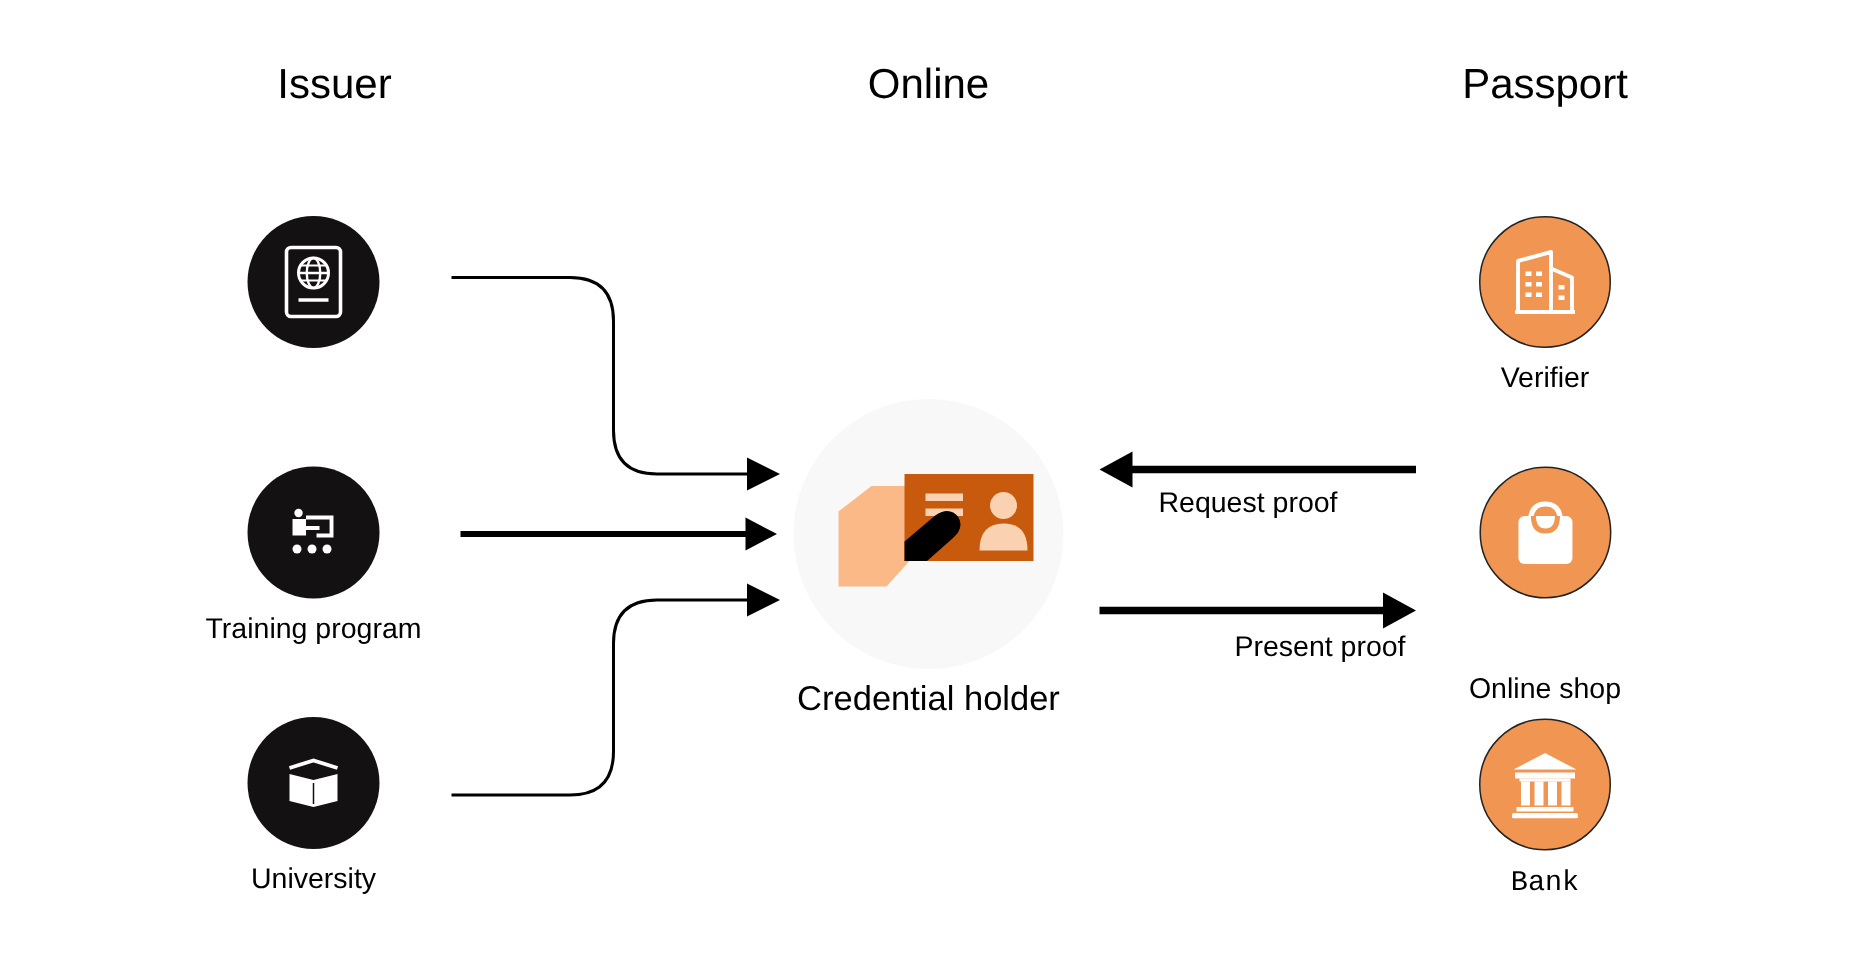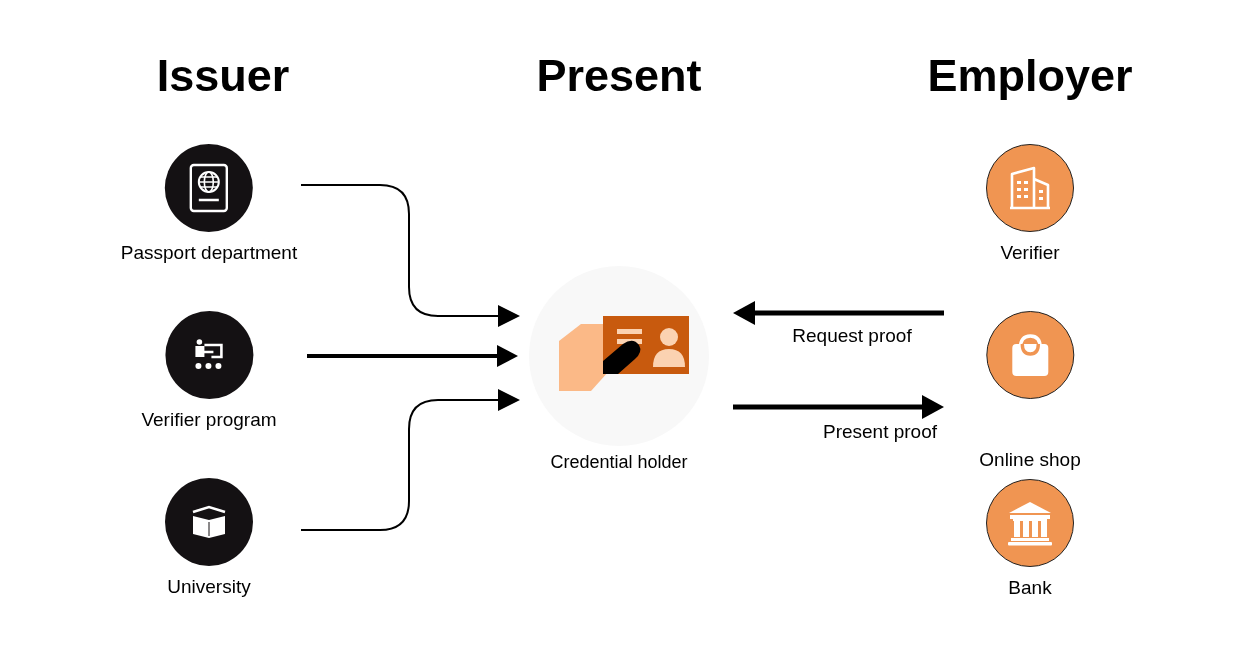--- a/index.html
+++ b/index.html
@@ -10,23 +10,23 @@
     body {
       width: 1240px;
       height: 650px;
       position: relative;
       overflow: hidden;
       font-family: "Liberation Sans", sans-serif;
       color: #000;
     }
     .col-title {
       position: absolute;
-      top: 50px;
-      font-size: 45px;
-      font-weight: bold;
+      top: 40px;
+      font-size: 28px;
+      font-weight: normal;
       transform: translateX(-50%);
       white-space: nowrap;
     }
     .node {
       position: absolute;
       transform: translateX(-50%);
       display: flex;
       flex-direction: column;
       align-items: center;
     }
@@ -54,21 +54,21 @@
     .holder-circle {
       width: 180px;
       height: 180px;
       border-radius: 50%;
       background: #f8f8f8;
       display: flex;
       align-items: center;
       justify-content: center;
     }
     .holder-label {
-      font-size: 18px;
+      font-size: 23px;
       margin-top: 6px;
       white-space: nowrap;
     }
     .arrow-label {
       position: absolute;
       font-size: 19px;
       transform: translateX(-50%);
       white-space: nowrap;
     }
     svg.connectors {
@@ -77,22 +77,22 @@
       top: 0;
       width: 1240px;
       height: 650px;
       pointer-events: none;
     }
   </style>
 </head>
 <body>
 
 <div class="col-title" style="left:223px;">Issuer</div>
-<div class="col-title" style="left:619px;">Present</div>
-<div class="col-title" style="left:1030px;">Employer</div>
+<div class="col-title" style="left:619px;">Online</div>
+<div class="col-title" style="left:1030px;">Passport</div>
 
 <svg class="connectors" viewBox="0 0 1240 650">
   <defs>
     <marker id="ah" markerWidth="8" markerHeight="8" refX="7" refY="4" orient="auto" markerUnits="userSpaceOnUse">
     </marker>
   </defs>
 
   <path d="M301 185 L380 185 Q409 185 409 214 L409 287 Q409 316 438 316 L500 316" fill="none" stroke="#000" stroke-width="2"></path>
   <polygon points="498,305 520,316 498,327" fill="#000"></polygon>
 
@@ -102,51 +102,50 @@
   <path d="M301 530 L380 530 Q409 530 409 501 L409 429 Q409 400 438 400 L500 400" fill="none" stroke="#000" stroke-width="2"></path>
   <polygon points="498,389 520,400 498,411" fill="#000"></polygon>
 
   <line x1="944" y1="313" x2="752" y2="313" stroke="#000" stroke-width="5"></line>
   <polygon points="755,301 733,313 755,325" fill="#000"></polygon>
 
   <line x1="733" y1="407" x2="925" y2="407" stroke="#000" stroke-width="5"></line>
   <polygon points="922,395 944,407 922,419" fill="#000"></polygon>
 </svg>
 
-<div class="arrow-label" style="left:832px; top:325px;margin-left:20px;">Request proof</div>
+<div class="arrow-label" style="left:832px; top:325px;">Request proof</div>
 <div class="arrow-label" style="left:880px; top:421px;">Present proof</div>
 
 <div class="node" style="left:209px; top:144px;">
   <div class="circle dark">
     <svg width="44" height="52" viewBox="0 0 44 52">
       <rect x="4" y="3" width="36" height="46" rx="3" fill="none" stroke="#fff" stroke-width="2.4"></rect>
       <circle cx="22" cy="20" r="10" fill="none" stroke="#fff" stroke-width="2"></circle>
       <ellipse cx="22" cy="20" rx="4.5" ry="10" fill="none" stroke="#fff" stroke-width="1.6"></ellipse>
       <line x1="12" y1="20" x2="32" y2="20" stroke="#fff" stroke-width="1.6"></line>
       <line x1="13.5" y1="15" x2="30.5" y2="15" stroke="#fff" stroke-width="1.4"></line>
       <line x1="13.5" y1="25" x2="30.5" y2="25" stroke="#fff" stroke-width="1.4"></line>
       <line x1="12" y1="38" x2="32" y2="38" stroke="#fff" stroke-width="2.4"></line>
     </svg>
   </div>
-  <div class="node-label">Passport department</div>
 </div>
 
 <div class="node" style="left:209px; top:311px;">
   <div class="circle dark">
     <svg width="36" height="36" viewBox="0 0 36 36">
       <circle cx="8" cy="5" r="2.8" fill="#fff"></circle>
       <rect x="4" y="9" width="9" height="11" fill="#fff"></rect>
       <path d="M13 8 L30 8 L30 20 L20 20" fill="none" stroke="#fff" stroke-width="2.6"></path>
       <path d="M12 15 L22 15" stroke="#fff" stroke-width="2.6"></path>
       <circle cx="7" cy="29" r="3" fill="#fff"></circle>
       <circle cx="17" cy="29" r="3" fill="#fff"></circle>
       <circle cx="27" cy="29" r="3" fill="#fff"></circle>
     </svg>
   </div>
-  <div class="node-label">Verifier program</div>
+  <div class="node-label">Training program</div>
 </div>
 
 <div class="node" style="left:209px; top:478px;">
   <div class="circle dark">
     <svg width="40" height="36" viewBox="0 0 40 36">
       <path d="M4 8 L20 3 L36 8" fill="none" stroke="#fff" stroke-width="2.6"></path>
       <path d="M4 12 L20 16 L36 12 L36 30 L20 34 L4 30 Z" fill="#fff"></path>
       <path d="M20 18 L20 32" stroke="#141113" stroke-width="1"></path>
     </svg>
   </div>
@@ -194,21 +193,21 @@
   <div class="circle orange">
     <svg width="44" height="46" viewBox="0 0 44 46">
       <path d="M12 16 Q12 4 22 4 Q32 4 32 16" fill="none" stroke="#fff" stroke-width="3.4"></path>
       <rect x="4" y="12" width="36" height="32" rx="4" fill="#fff"></rect>
       <path d="M14 12 Q14 22 22 22 Q30 22 30 12" fill="none" stroke="#f09552" stroke-width="3.4"></path>
     </svg>
   </div>
   <div class="node-label">Online shop</div>
 </div>
 
-<div class="node" style="left:1030px; top:479px;">
+<div class="node" style="left:1030px; top:479px;font-family:Liberation Mono, monospace;">
   <div class="circle orange">
     <svg width="50" height="48" viewBox="0 0 50 48">
       <path d="M4 14 L25 3 L46 14 Z" fill="#fff"></path>
       <rect x="5" y="16" width="40" height="4" fill="#fff"></rect>
       <rect x="8" y="20" width="34" height="2" fill="#fff"></rect>
       <rect x="9" y="22" width="6" height="16" fill="#fff"></rect>
       <rect x="18" y="22" width="6" height="16" fill="#fff"></rect>
       <rect x="27" y="22" width="6" height="16" fill="#fff"></rect>
       <rect x="36" y="22" width="6" height="16" fill="#fff"></rect>
       <rect x="6" y="39" width="38" height="3" fill="#fff"></rect>

